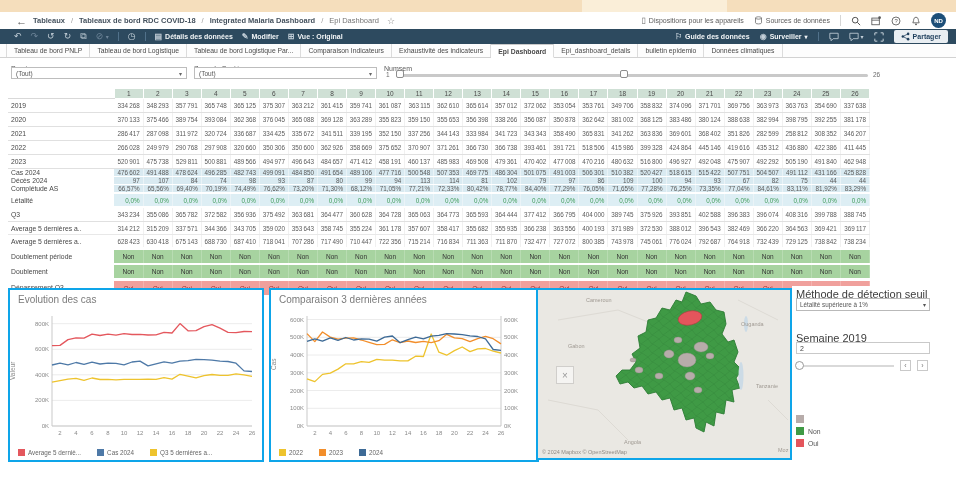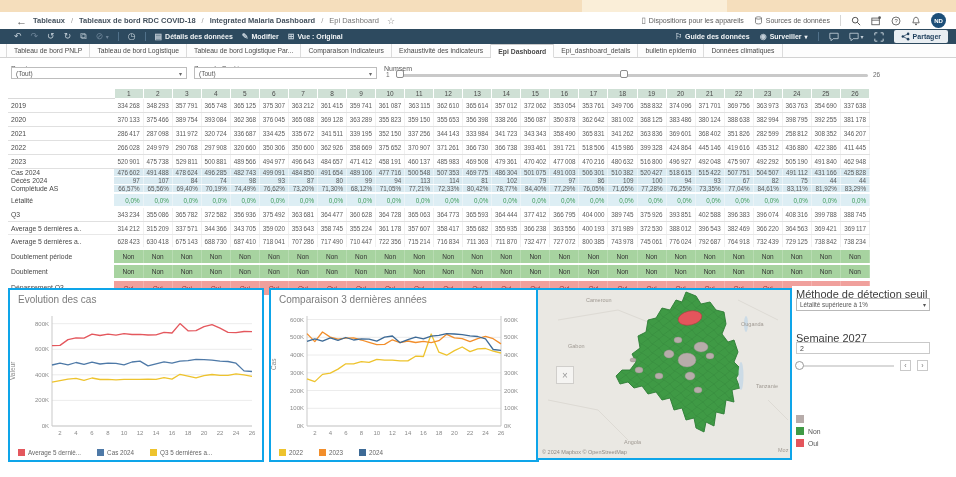--- a/index.html
+++ b/index.html
@@ -914,21 +914,21 @@
   </svg>
   <div id="map-close">×</div>
 </div>
 
 <div class="abs" id="rightpanel">
   <div class="rp-label abs" style="left:4px;top:2px;">Méthode de détection seuil</div>
   <div class="rp-select abs" style="left:4px;top:12px;">
     <span>Létalité supérieure à 1%</span>
       <span class="caret">▾</span>
   </div>
-  <div class="rp-label abs" style="left:4px;top:46px;">Semaine 2027</div>
+  <div class="rp-label abs" style="left:4px;top:46px;">Semaine 2019</div>
   <input id="week-input" class="abs" style="left: 4px; top: 56px;" type="text" value="2">
   <div class="abs" style="left:6px;top:74px;display:flex;align-items:center;gap:6px;">
     <div class="mini-track">
       <div class="mini-handle"></div>
     </div>
     <span class="stepper">‹</span>
     <span class="stepper">›</span>
   </div>
   <div class="abs" id="map-legend" style="left:4px;top:128px;display:flex;flex-direction:column;gap:2px;">
       <div class="map-leg-item">

